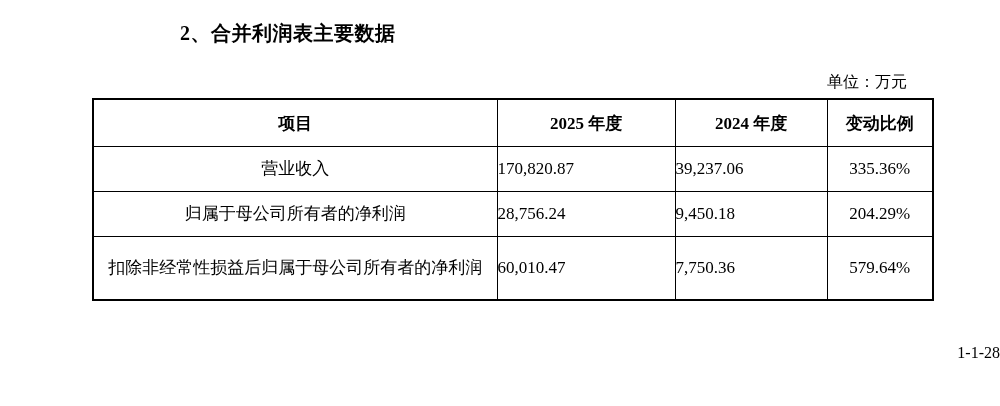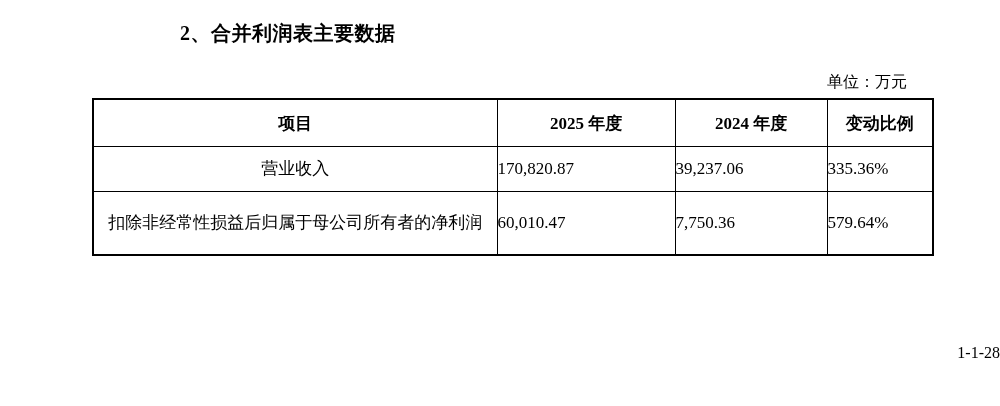--- a/index.html
+++ b/index.html
@@ -74,21 +74,21 @@
     padding: 4px 10px;
     line-height: 1.35;
     margin-top: 16px;
   }
   td.num-cell {
     text-align: left;
     padding-right: 16px;
     font-family: "Liberation Serif", "DejaVu Serif", serif;
   }
   td.ratio-cell {
-    text-align: left;
+    text-align: center;
     padding-right: 12px;
   }
   tr.tall td { height: 62px; }
 
   .footer {
     position: absolute;
     left: 0;
     right: 0;
     top: 344px;
     text-align: right;
@@ -120,20 +120,26 @@
           <th>变动比例</th>
         </tr>
       </thead>
       <tbody>
         <tr>
           <td class="item-cell">营业收入</td>
           <td class="num-cell">170,820.87</td>
           <td class="num-cell">39,237.06</td>
           <td class="ratio-cell">335.36%</td>
         </tr>
+        <tr>
+          <td class="item-cell">归属于母公司所有者的净利润</td>
+          <td class="num-cell">28,756.24</td>
+          <td class="num-cell">9,450.18</td>
+          <td class="ratio-cell">204.29%</td>
+        </tr>
         <tr class="tall">
           <td class="item-cell">扣除非经常性损益后归属于母公司所有者的净利润</td>
           <td class="num-cell">60,010.47</td>
           <td class="num-cell">7,750.36</td>
           <td class="ratio-cell">579.64%</td>
         </tr>
       </tbody>
     </table>
   </div>
 

